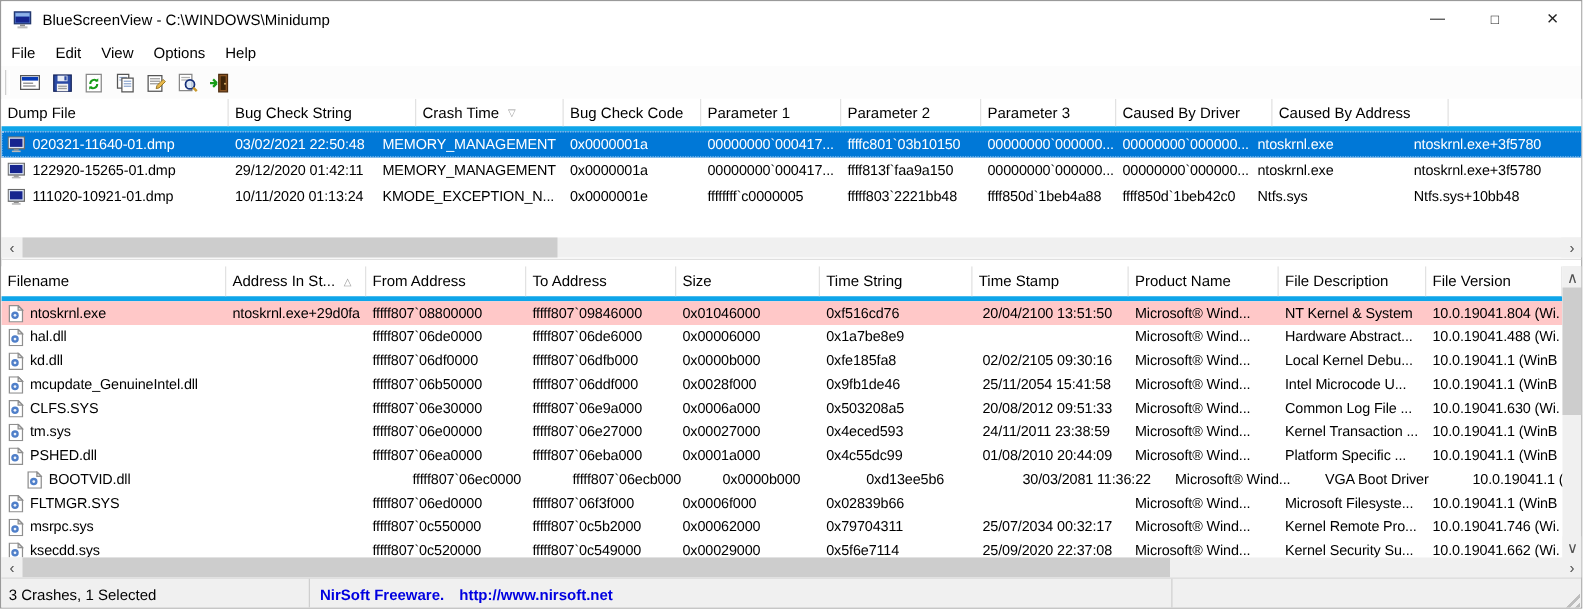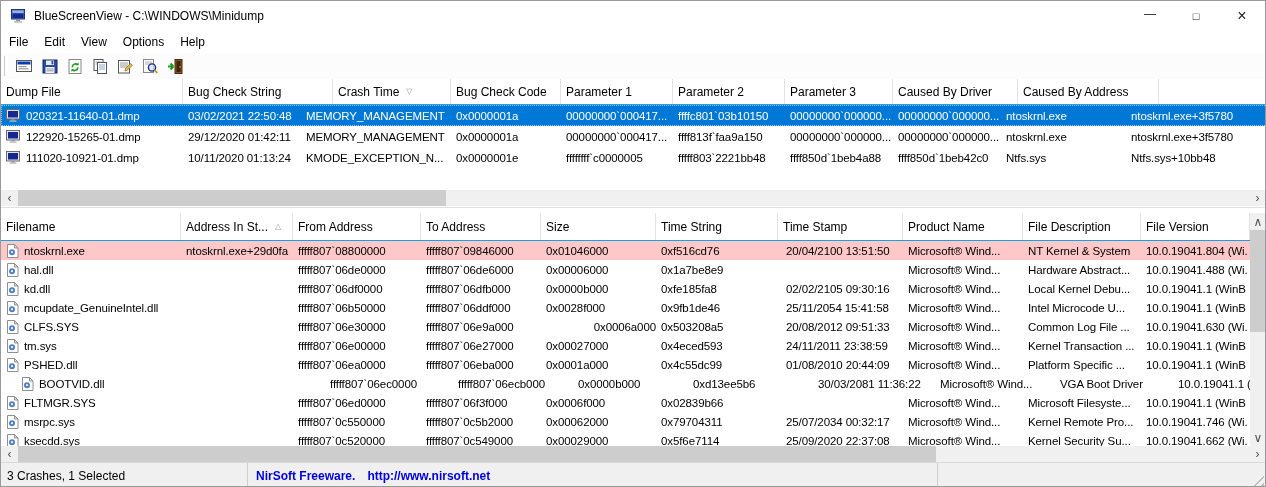--- a/index.html
+++ b/index.html
@@ -20,21 +20,21 @@
   .menubar{position:absolute;top:30px;left:0;right:0;height:22px;display:flex;align-items:center;background:#fff;}
   .menu-item{padding:0 8px;height:100%;display:flex;align-items:center;}
 
   
   .toolbar{position:absolute;top:52px;left:0;right:0;height:26px;background:#fcfcfc;display:flex;align-items:center;}
   .tb-grip{width:2px;height:20px;border-left:1px solid #cfcfcf;border-right:1px solid #fff;margin:0 4px 0 3px;}
   .tool-btn{width:25px;height:23px;display:flex;align-items:center;justify-content:center;}
 
   
   .lv{position:absolute;background:#fff;overflow:hidden;}
-  .lv-head{display:flex;background:#fff;border-bottom:1px solid #0ea5e9;box-sizing:border-box;text-align:right;}
+  .lv-head{display:flex;background:#fff;border-bottom:4px solid #0ea5e9;box-sizing:border-box;text-align:right;}
   .crash .lv-head{height:26px;}
   .driver .lv-head{height:28px;}
   .lv-hcell{border-right:1px solid #e2e2e2;display:flex;align-items:center;padding-left:5px;
     box-sizing:border-box;flex:none;overflow:hidden;white-space:nowrap;font-size:12px;}
   .sortglyph{margin-left:7px;font-size:8px;color:#9a9a9a;}
   .lv-row{display:flex;align-items:stretch;}
   .crash .lv-row{height:21px;}
   .driver .lv-row{height:19px;}
   .lv-cell{padding-left:5px;box-sizing:border-box;flex:none;overflow:hidden;white-space:nowrap;
     display:flex;align-items:center;font-size:11.5px;letter-spacing:-0.1px;}
@@ -550,21 +550,21 @@
         </div>
         <div class="lv-cell" style="width: 112px;">
           <span></span>
         </div>
         <div class="lv-cell" style="width: 128px;">
           <span>fffff807`06e30000</span>
         </div>
         <div class="lv-cell" style="width: 120px;">
           <span>fffff807`06e9a000</span>
         </div>
-        <div class="lv-cell" style="width: 115px; justify-content: flex-end;">
+        <div class="lv-cell" style="width: 115px;">
           <span>0x0006a000</span>
         </div>
         <div class="lv-cell" style="width: 125px;">
           <span>0x503208a5</span>
         </div>
         <div class="lv-cell" style="width: 122px;">
           <span>20/08/2012 09:51:33</span>
         </div>
         <div class="lv-cell" style="width: 120px;">
           <span>Microsoft® Wind...</span>

